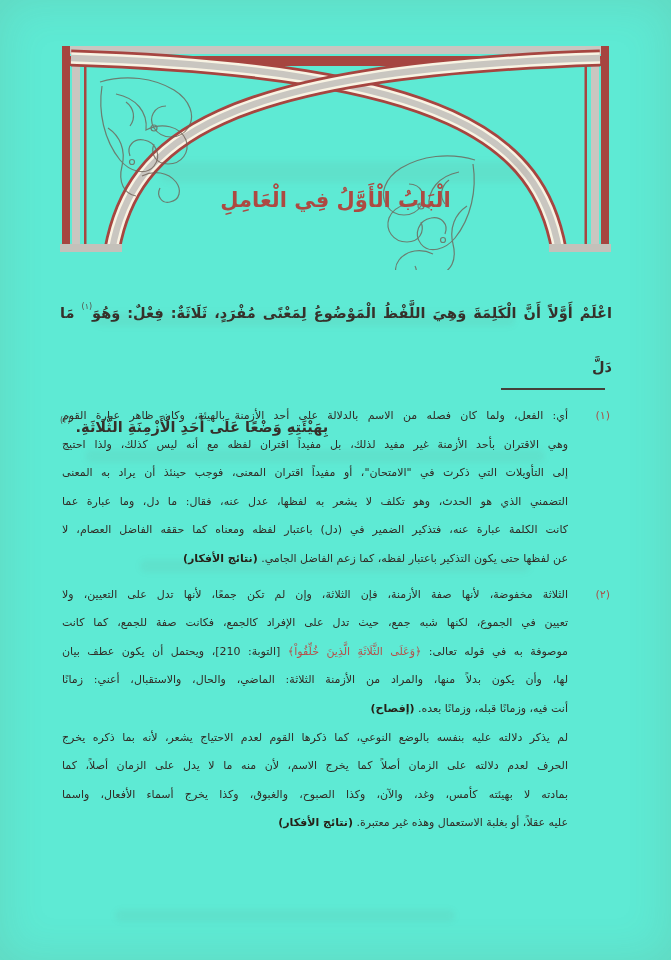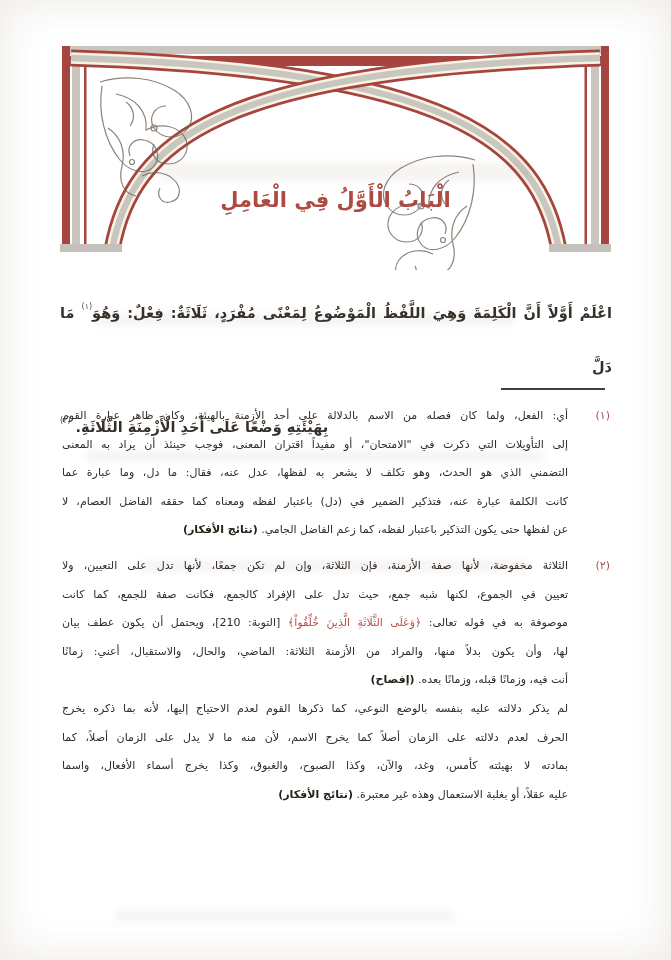--- a/index.html
+++ b/index.html
@@ -1,18 +1,18 @@
 <!DOCTYPE html>
 <html lang="ar" dir="rtl"><head>
 <meta charset="utf-8">
 <style>
   html,body{margin:0;padding:0;background:#e9e4d4;}
   .page{
     position:relative;width:671px;height:960px;margin:0 auto;
-    background:#ffffff;overflow:hidden;
+    background:#5eead4;overflow:hidden;
     font-family:"DejaVu Sans",sans-serif;
     direction:rtl;
     box-shadow:inset 0 0 45px rgba(120,100,70,.14);
   }
   .arch{position:absolute;top:0;left:0;}
   .ghost{position:absolute;background:rgba(125,85,60,.06);border-radius:8px;filter:blur(3px);}
   .title{
     position:absolute;top:188px;left:0;width:100%;
     text-align:center;margin:0;
     font-size:21px;font-weight:bold;color:#ad4a42;
@@ -107,33 +107,34 @@
     </div>
   </div>
 
   <div class="divider"></div>
 
   <div class="footnotes">
 
     <div class="footnote">
       <span class="fn-marker">(١)</span>
       <div class="fl"><span>أي: الفعل، ولما كان فصله من الاسم بالدلالة على أحد الأزمنة بالهيئة، وكان ظاهر عبارة القوم</span></div>
+      <div class="fl"><span>وهي الاقتران بأحد الأزمنة غير مفيد لذلك، بل مفيداً اقتران لفظه مع أنه ليس كذلك، ولذا احتيج</span></div>
       <div class="fl"><span>إلى التأويلات التي ذكرت في "الامتحان"، أو مفيداً اقتران المعنى، فوجب حينئذ أن يراد به المعنى</span></div>
       <div class="fl"><span>التضمني الذي هو الحدث، وهو تكلف لا يشعر به لفظها، عدل عنه، فقال: ما دل، وما عبارة عما</span></div>
       <div class="fl"><span>كانت الكلمة عبارة عنه، فتذكير الضمير في (دل) باعتبار لفظه ومعناه كما حققه الفاضل العصام، لا</span></div>
       <div class="fl end"><span>عن لفظها حتى يكون التذكير باعتبار لفظه، كما زعم الفاضل الجامي. </span><span class="src">(نتائج الأفكار)</span></div>
     </div>
 
     <div class="footnote">
       <span class="fn-marker">(٢)</span>
       <div class="fl"><span>الثلاثة مخفوضة، لأنها صفة الأزمنة، فإن الثلاثة، وإن لم تكن جمعًا، لأنها تدل على التعيين، ولا</span></div>
       <div class="fl"><span>تعيين في الجموع، لكنها شبه جمع، حيث تدل على الإفراد كالجمع، فكانت صفة للجمع، كما كانت</span></div>
       <div class="fl"><span>موصوفة به في قوله تعالى: </span><span class="quran">﴿وَعَلَى الثَّلَاثَةِ الَّذِينَ خُلِّفُواْ﴾</span><span> [التوبة: 210]، ويحتمل أن يكون عطف بيان</span></div>
       <div class="fl"><span>لها، وأن يكون بدلاً منها، والمراد من الأزمنة الثلاثة: الماضي، والحال، والاستقبال، أعني: زمانًا</span></div>
       <div class="fl end"><span>أنت فيه، وزمانًا قبله، وزمانًا بعده. </span><span class="src">(إفصاح)</span></div>
-      <div class="fl"><span>لم يذكر دلالته عليه بنفسه بالوضع النوعي، كما ذكرها القوم لعدم الاحتياج إليها، لأنه بما ذكره يخرج</span></div>
+      <div class="fl"><span>لم يذكر دلالته عليه بنفسه بالوضع النوعي، كما ذكرها القوم لعدم الاحتياج يشعر، لأنه بما ذكره يخرج</span></div>
       <div class="fl"><span>الحرف لعدم دلالته على الزمان أصلاً كما يخرج الاسم، لأن منه ما لا يدل على الزمان أصلاً، كما</span></div>
       <div class="fl"><span>بمادته لا بهيئته كأمس، وغد، والآن، وكذا الصبوح، والغبوق، وكذا يخرج أسماء الأفعال، واسما</span></div>
       <div class="fl end"><span>عليه عقلاً، أو بغلبة الاستعمال وهذه غير معتبرة. </span><span class="src">(نتائج الأفكار)</span></div>
     </div>
 
   </div>
 </div>
 
 </body></html>

